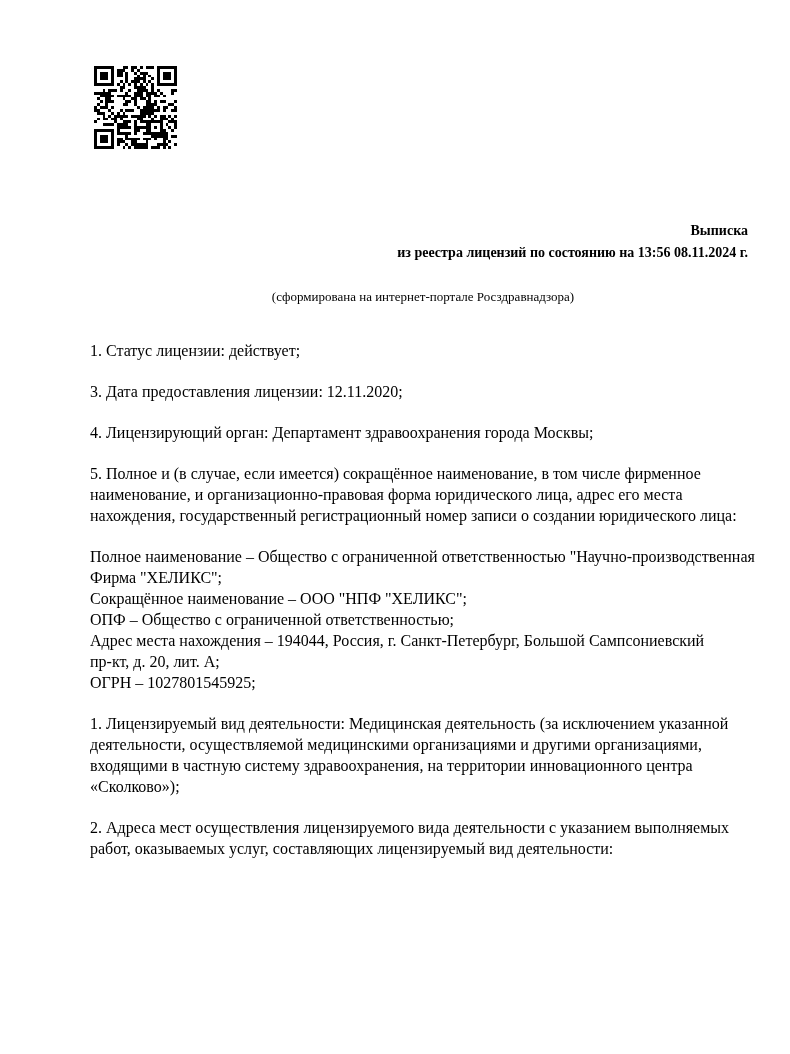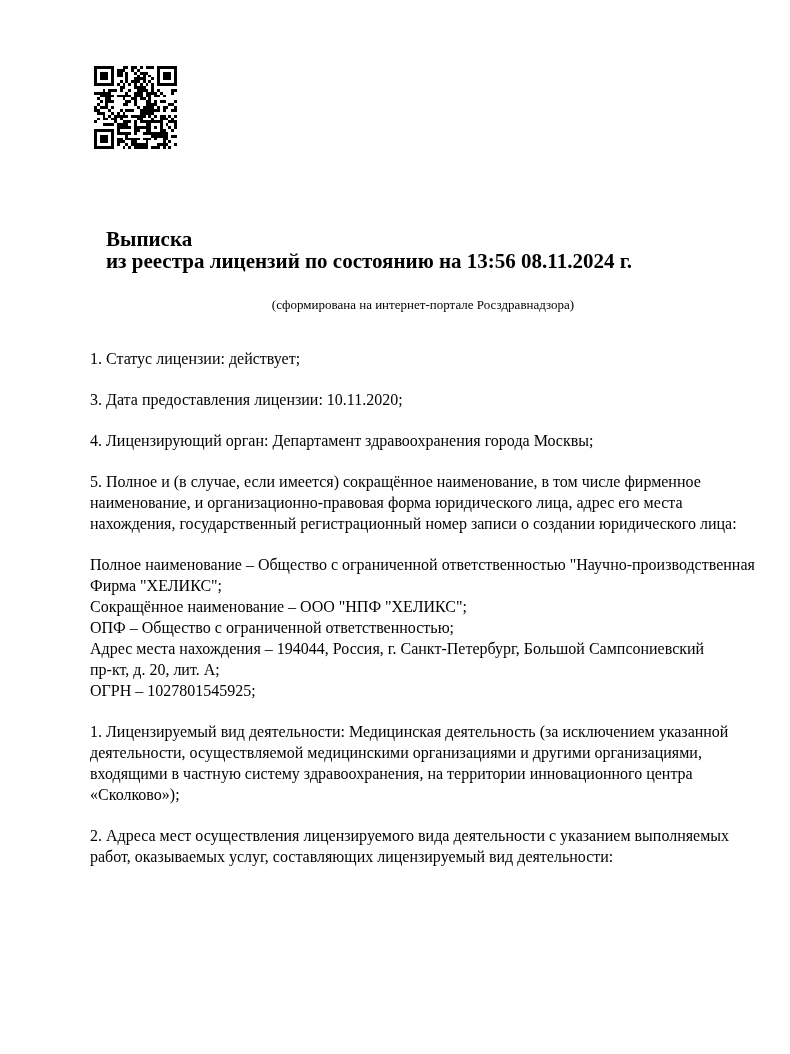--- a/index.html
+++ b/index.html
@@ -21,25 +21,25 @@
   }
   .qr svg { display: block; }
   .content {
     position: absolute;
     left: 90px;
     top: 0;
     width: 666px;
     padding-top: 212px;
   }
   .title {
-    margin: 16px;
-    font-size: 21px;
+    margin: 8px;
+    font-size: 14px;
     font-weight: bold;
     line-height: 22px;
-    text-align: left;
+    text-align: right;
     white-space: pre-line;
   }
   .subtitle {
     margin: 24px 0 35px 0;
     font-size: 13px;
     line-height: 17px;
     text-align: center;
     white-space: pre-line;
   }
   .para {
@@ -491,21 +491,21 @@
 
   <div class="content">
     <h1 class="title">Выписка
 из реестра лицензий по состоянию на 13:56 08.11.2024 г.</h1>
 
     <div class="subtitle">(сформирована на интернет-портале Росздравнадзора)</div>
 
     <p class="para">1. Статус лицензии: действует;</p>
 
 
-    <p class="para">3. Дата предоставления лицензии: 10.11.2020;</p>
+    <p class="para">3. Дата предоставления лицензии: 12.11.2020;</p>
 
     <p class="para">4. Лицензирующий орган: Департамент здравоохранения города Москвы;</p>
 
     <p class="para">5. Полное и (в случае, если имеется) сокращённое наименование, в том числе фирменное
 наименование, и организационно-правовая форма юридического лица, адрес его места
 нахождения, государственный регистрационный номер записи о создании юридического лица:</p>
 
     <p class="para">Полное наименование – Общество с ограниченной ответственностью "Научно-производственная
 Фирма "ХЕЛИКС";
 Сокращённое наименование – ООО "НПФ "ХЕЛИКС";

